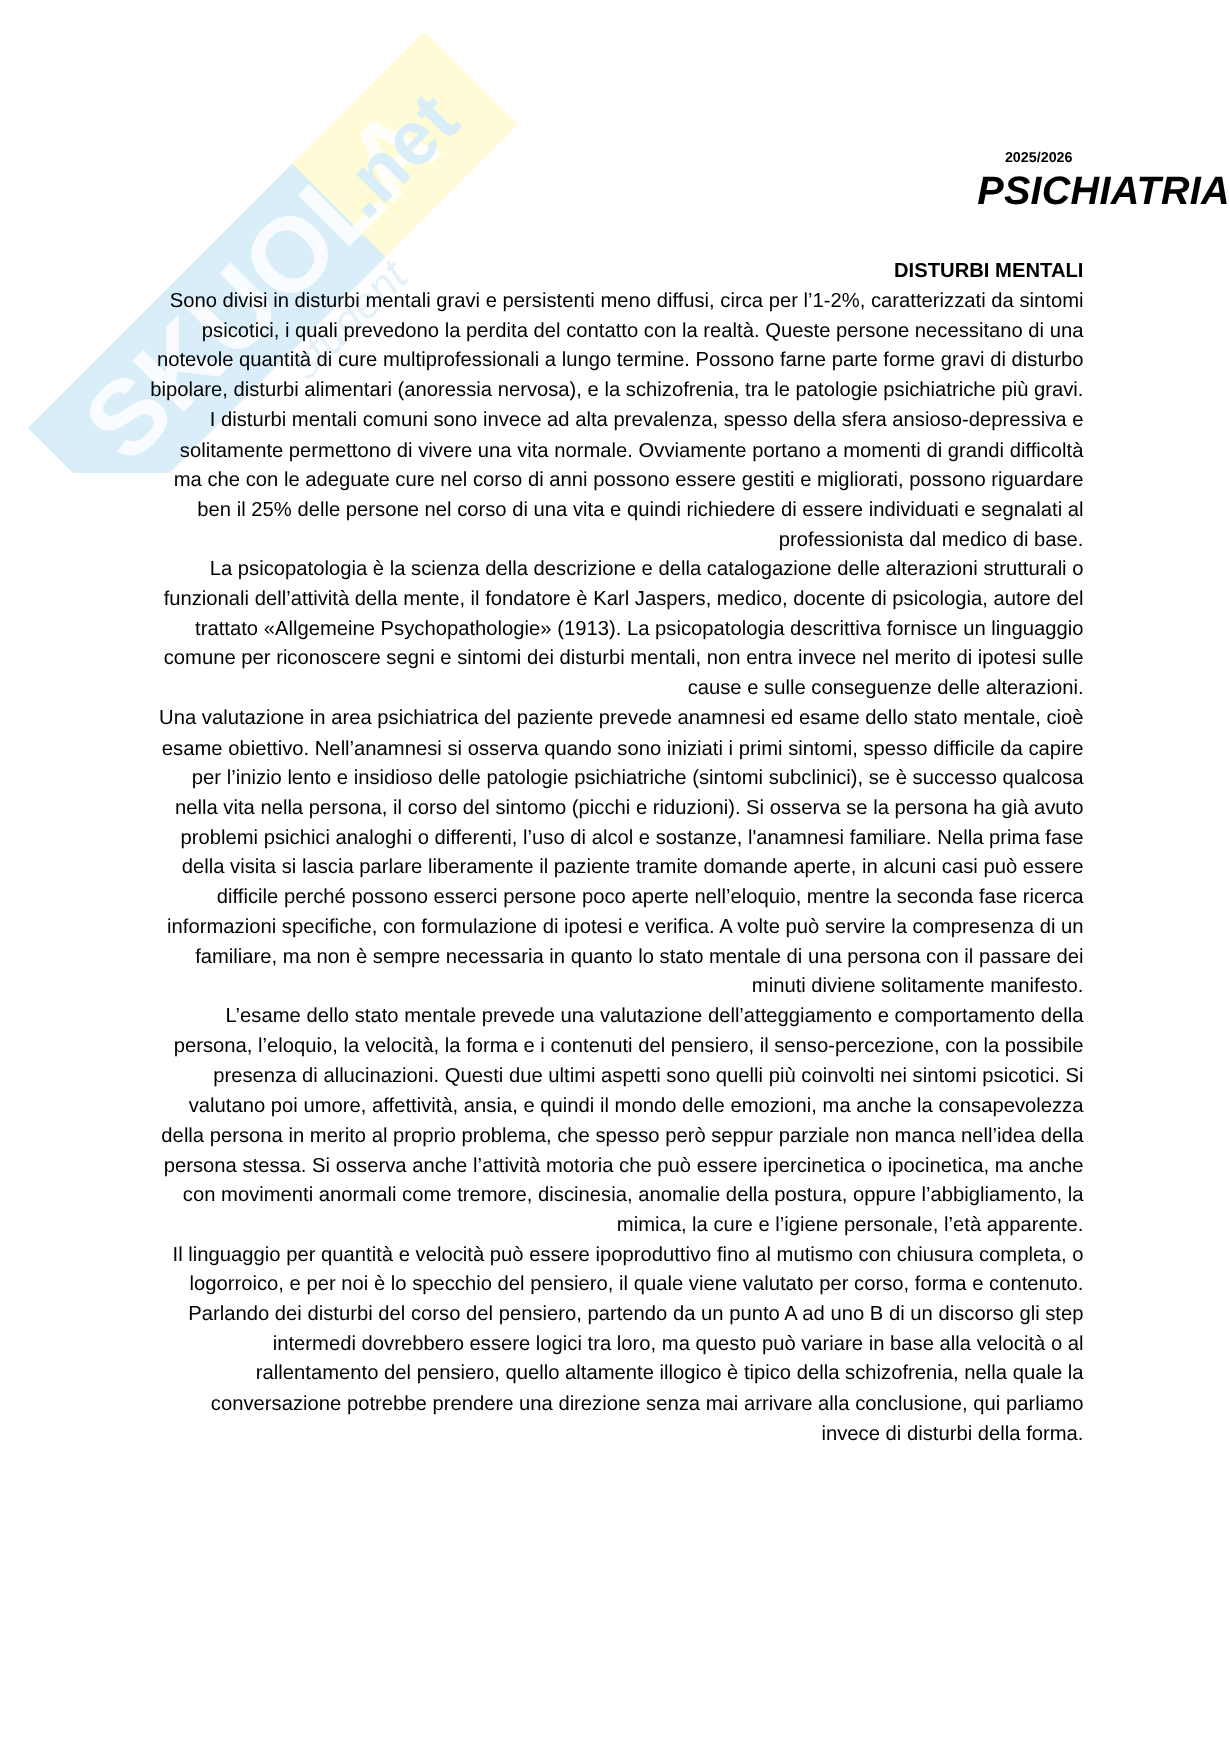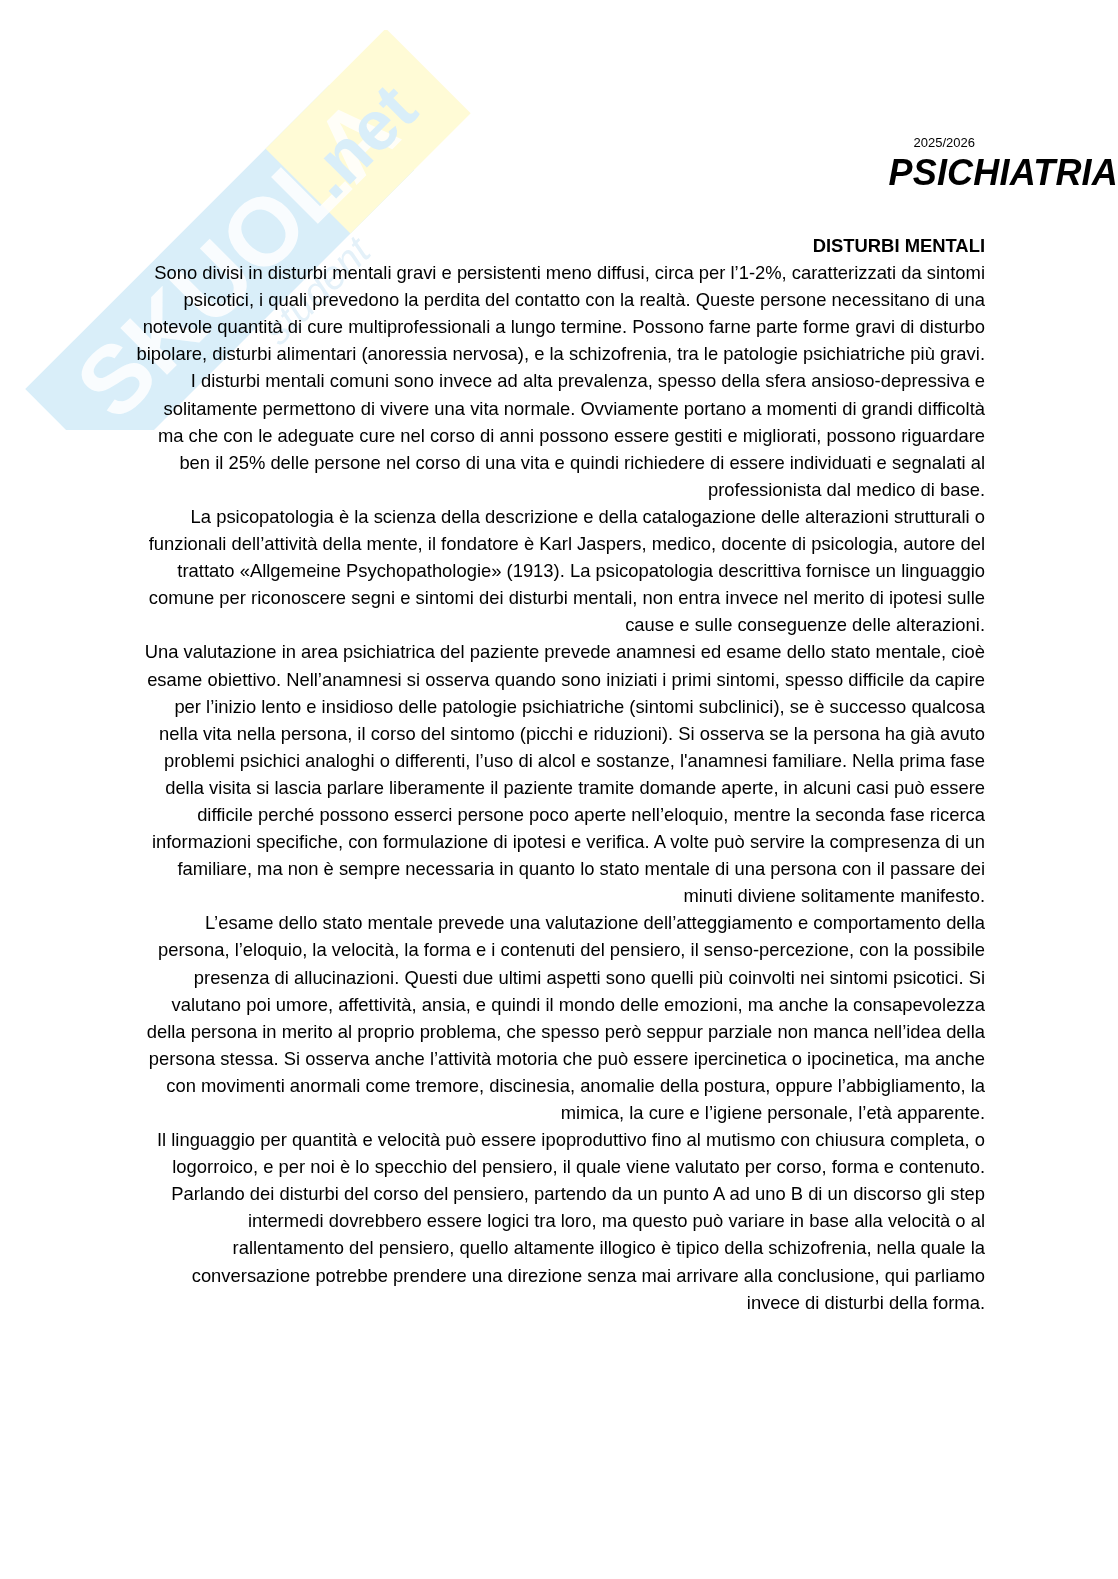--- a/index.html
+++ b/index.html
@@ -1,21 +1,21 @@
 <!DOCTYPE html>
 <html><head>
 <meta charset="utf-8">
 <style>
   html, body { margin: 0; padding: 0; background: #ffffff; }
   body { width: 1118px; height: 1579px; position: relative; overflow: hidden;
          font-family: "Liberation Sans", sans-serif; color: #000; }
   .watermark { position: absolute; left: 20px; top: 30px; width: 470px; height: 400px;
                pointer-events: none; z-index: 0; }
   .page { position: absolute; left: 0; top: 0; width: 1118px; height: 1579px; z-index: 1; }
-  .year { position: absolute; right: 143px; top: 135px; font-size: 13px; }
+  .year { position: absolute; right: 143px; top: 135px; font-size: 13px; font-weight: bold; }
   .title { position: absolute; left: 0; width: 1118px; top: 152px; text-align: right;
            font-size: 36px; font-weight: bold; margin: 0; letter-spacing: 0.2px; font-style: italic; }
   .body { position: absolute; left: 135px; top: 232px; width: 850px;
           font-size: 18.4px; line-height: 27.1px; text-align: right; }
   .body h2 { font-size: 18.4px; font-weight: bold; margin: 0; line-height: 27.1px; }
   .body p { margin: 0; }
   b { font-weight: normal; }
 </style>
 </head>
 <body>

